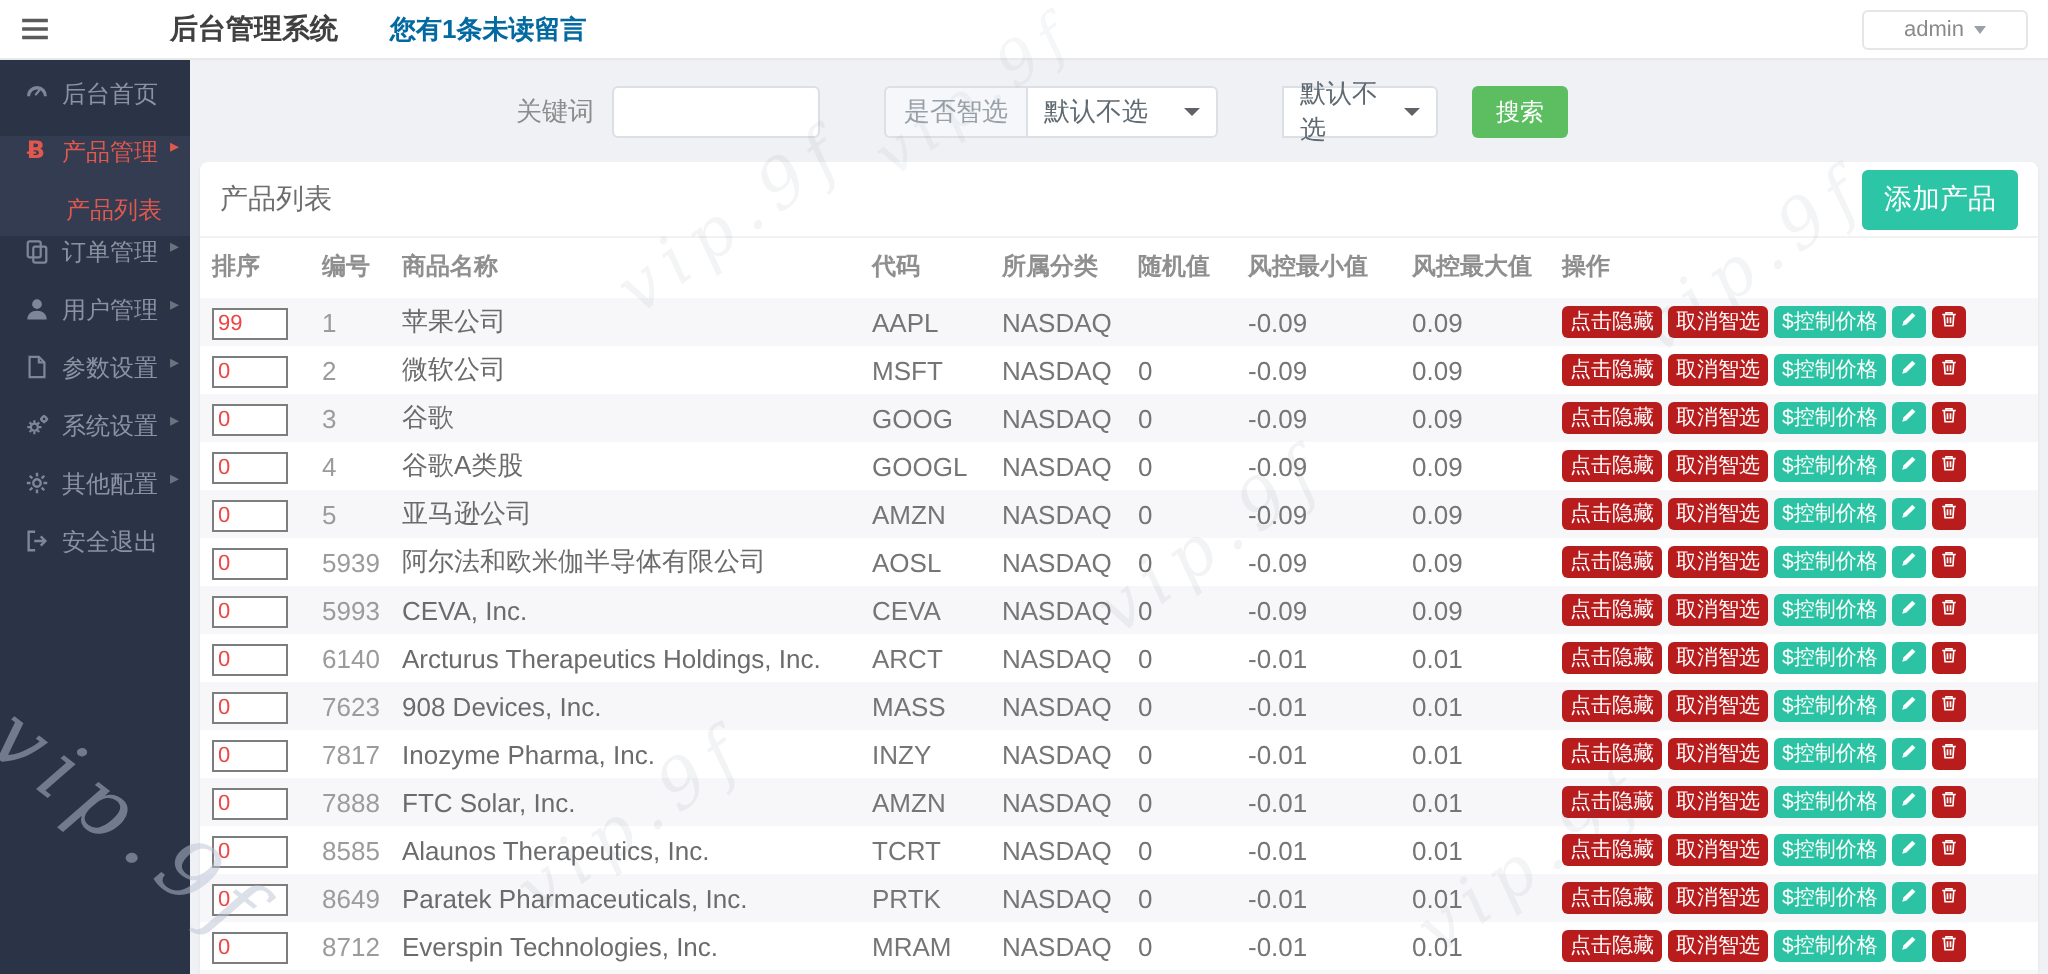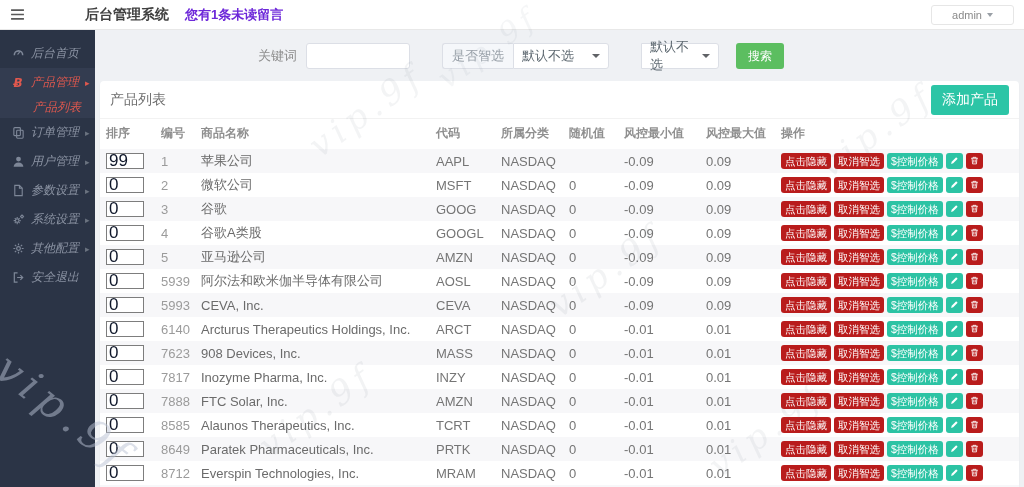--- a/index.html
+++ b/index.html
@@ -4,35 +4,35 @@
 <style>
   * { margin:0; padding:0; box-sizing:border-box; }
   html,body { width:1024px; height:487px; overflow:hidden; background:#fff;
     font-family:"Liberation Sans","DejaVu Sans",sans-serif; }
 
   
   .navbar { height:30px; background:#fff; border-bottom:1px solid #e8e8e8;
     display:flex; align-items:center; padding:0 10px; position:relative; z-index:5; }
   .burger { display:inline-flex; margin-right:12px; cursor:pointer; }
   .brand { font-size:14px; font-weight:bold; color:#404040;margin-left:48px; }
-  .nav-msg { font-size:13px; font-weight:bold; color:#6d28d9; margin-left:16px; cursor:pointer; }
+  .nav-msg { font-size:13px; font-weight:bold; color:#0369a1; margin-left:26px; cursor:pointer; }
   .admin-btn { margin-left:auto; display:flex; align-items:center; gap:5px;
     border:1px solid #e6e6e6; border-radius:3px; background:#fff; color:#8a8a8a;
     font-size:11px; padding:3px 20px; cursor:pointer; }
   .caret { width:0; height:0; border-left:3.5px solid transparent; border-right:3.5px solid transparent;
     border-top:4px solid #9aa0a6; display:inline-block; }
 
   
   .layout { display:flex; height:457px; }
   .sidebar { width:95px; background:#2b3446; height:100%; padding-top:9px; flex:none; position:relative; }
   .content { flex:1; background:#eff1f4; height:100%; position:relative; overflow:hidden; }
 
   
-  .side-item { height:29px; display:flex; align-items:center; gap:6px;
-    padding:0 8px 0 11px; font-size:12px; color:#8b93a3; cursor:pointer;font-style:italic; }
+  .side-item { height:29px; display:flex; align-items:flex-start; gap:6px;
+    padding:0 8px 0 11px; font-size:12px; color:#8b93a3; cursor:pointer; }
   .side-item .icon { width:14px; height:14px; display:inline-flex; align-items:center; justify-content:center; color:#7e8798; flex:none; }
   .side-item .lab { white-space:nowrap; }
   .side-item .arrow { margin-left:auto; font-size:9px; color:#6b7380; }
   .side-item.grouped { background:#333c50; }
   .side-item.active { color:#e0584e; }
   .side-item.active .icon { color:#e0584e; }
   .side-item.active .arrow { color:#e0584e; }
   .side-sub { height:21px; padding-left:33px; font-size:12px; color:#6d7687; }
   .side-sub.active { color:#e0584e; }
   .b-icon { font-weight:bold; font-size:12px; font-family:"DejaVu Sans",sans-serif; }
@@ -63,22 +63,22 @@
 
   
   table { width:100%; border-collapse:collapse; table-layout:fixed; }
   col.c1{width:55px} col.c2{width:40px} col.c3{width:235px} col.c4{width:65px} col.c5{width:68px}
   col.c6{width:55px} col.c7{width:82px} col.c8{width:75px} col.c9{width:244px}
   th { font-size:12px; color:#8f8f8f; text-align:left; font-weight:bold; padding:6px 6px 7px; }
   td { font-size:13px; color:#757575; padding:0 6px; height:24px; white-space:nowrap; overflow:hidden; }
   tbody tr:nth-child(odd) { background:#f7f7f9; }
   td.c-id { color:#9b9b9b; }
   td.c-name { color:#6b6b6b; }
-  .sort-input { width:38px; height:16px; border:1px solid #7d7d7d; font-size:17px;
-    padding:0 2px; background:#fff; color:#0f172a; font-family:inherit; }
+  .sort-input { width:38px; height:16px; border:1px solid #7d7d7d; font-size:11px;
+    padding:0 2px; background:#fff; color:#ef4444; font-family:inherit; }
   .actions { display:flex; gap:3px; align-items:center; }
   .abtn { color:#fff; font-size:10.5px; line-height:1; padding:3px 4px; border-radius:3px;
     border:none; white-space:nowrap; display:inline-flex; align-items:center; justify-content:center; cursor:pointer; }
   .abtn.red { background:#b91c1c; }
   .abtn.teal { background:#2cc3a4; }
   .abtn.icon-btn { width:17px; height:16px; padding:0; }
 
   
   .wm { position:absolute; font-family:"DejaVu Serif","Liberation Serif",serif; font-style:italic;
     pointer-events:none; white-space:nowrap; z-index:9; }

